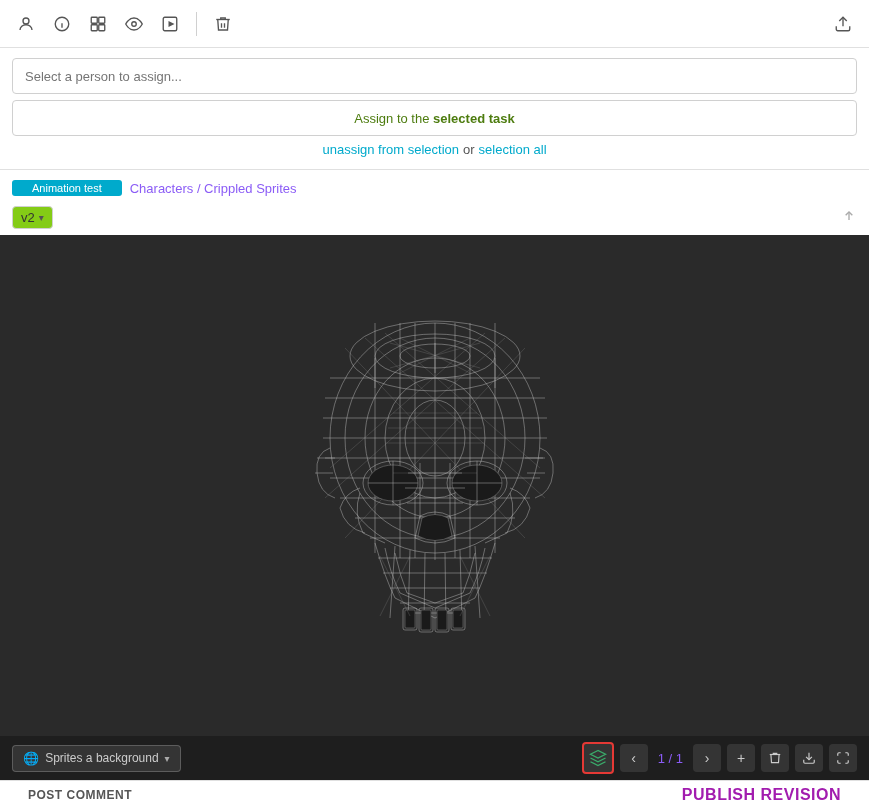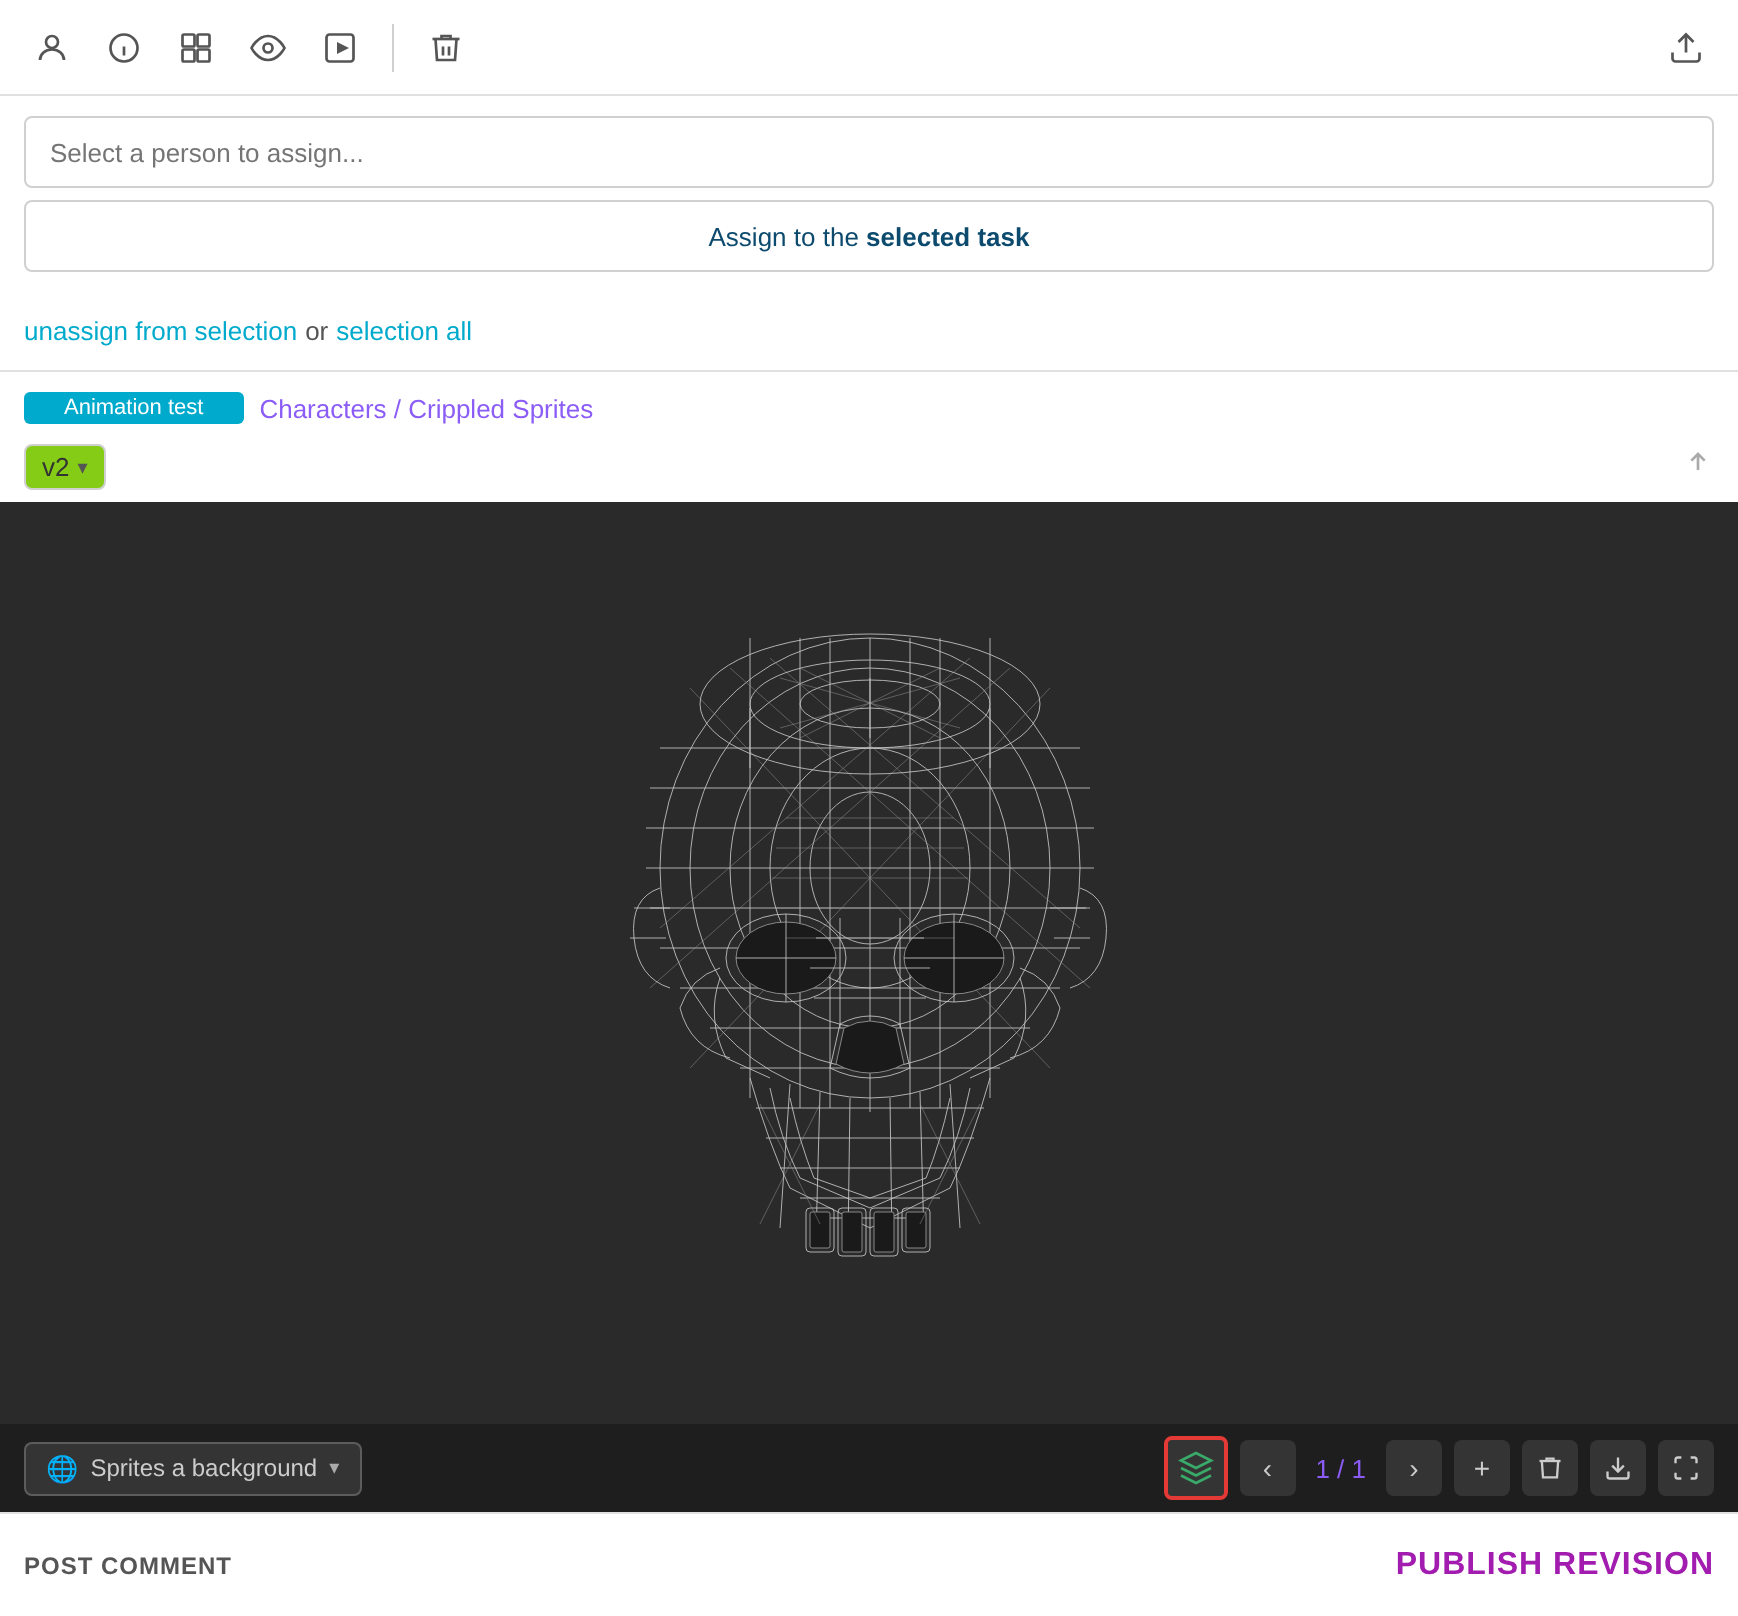--- a/index.html
+++ b/index.html
@@ -67,31 +67,31 @@
       outline: none;
     }
     .assign-btn {
       width: 100%;
       height: 36px;
       margin-top: 6px;
       border: 1px solid #d0d0d0;
       border-radius: 4px;
       background: #fff;
       font-size: 13px;
-      color: #0c4a6e;
+      color: #4d7c0f;
       cursor: pointer;
       display: flex;
       align-items: center;
       justify-content: center;
     }
     .unassign-row {
-      margin-top: 22px;
-      display: flex;
-      align-items: center;
-      justify-content: flex-start;
+      margin-top: 6px;
+      display: flex;
+      align-items: center;
+      justify-content: center;
       gap: 4px;
       font-size: 13px;
       color: #555;
       padding-bottom: 8px;
     }
     .unassign-link {
       color: #00aacc;
       cursor: pointer;
       text-decoration: none;
     }
@@ -232,26 +232,26 @@
       font-size: 13px;
       padding: 0 4px;
     }
 
     .wireframe-btn-container {
       position: relative;
     }
 
     
     .bottom-footer {
-      height: 52px;
+      height: 28px;
       background: #fff;
       border-top: 1px solid #e0e0e0;
       display: flex;
       align-items: center;
-      padding: 0 12px;
+      padding: 0 28px;
     }
     .post-comment-btn {
       font-size: 12px;
       font-weight: 600;
       color: #555;
       letter-spacing: 0.5px;
       text-transform: uppercase;
       cursor: pointer;
     }
     .publish-btn {

